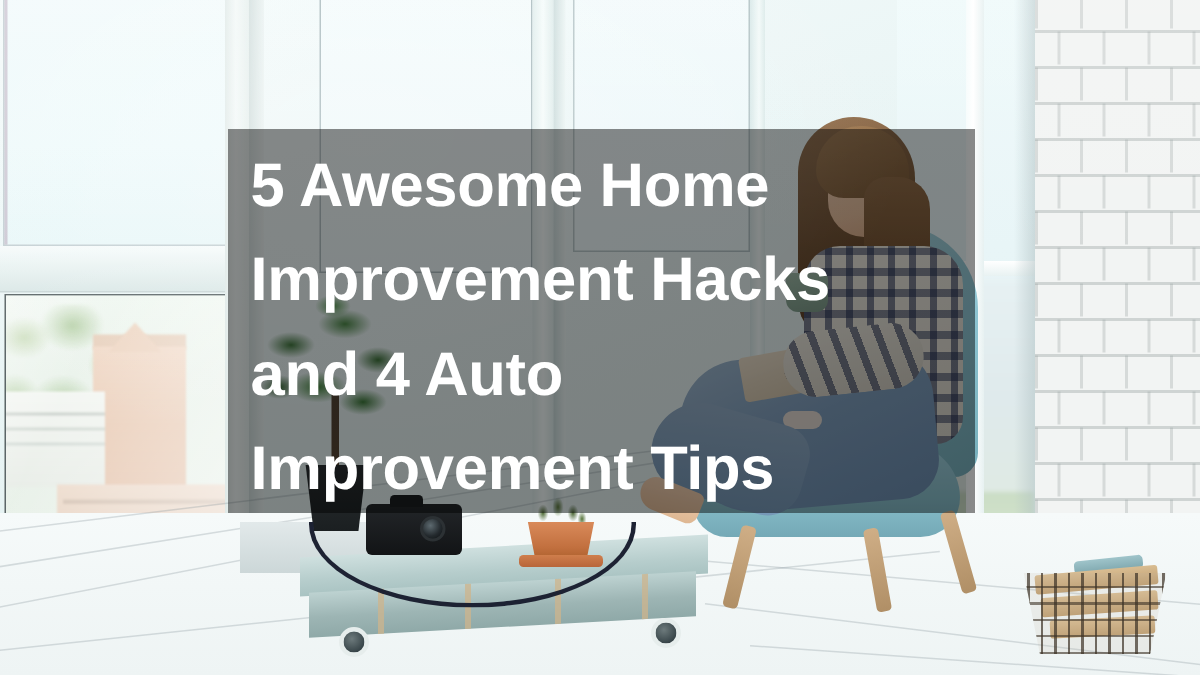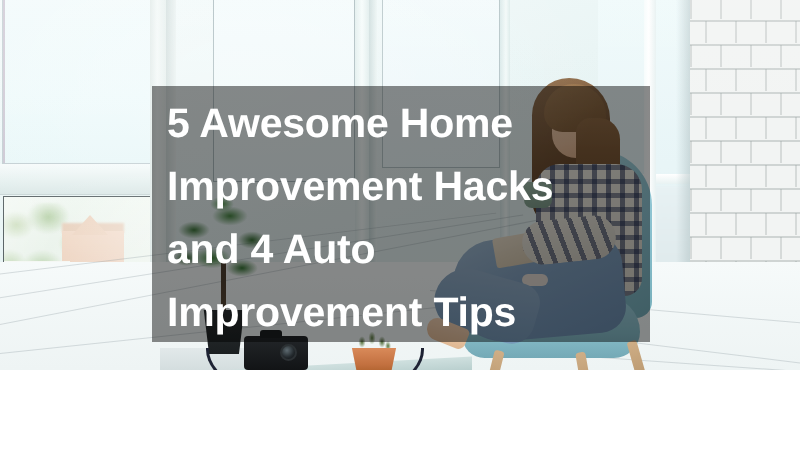--- a/index.html
+++ b/index.html
@@ -8,21 +8,21 @@
     padding: 0;
     background: #ffffff;
   }
   body {
     font-family: "Liberation Sans", sans-serif;
   }
 
   #banner {
     position: relative;
     width: 800px;
-    height: 370px;
+    height: 450px;
     overflow: hidden;
     background: #6d28d9;
   }
 
   
   .photo {
     position: absolute;
     inset: 0;
     overflow: hidden;
   }

